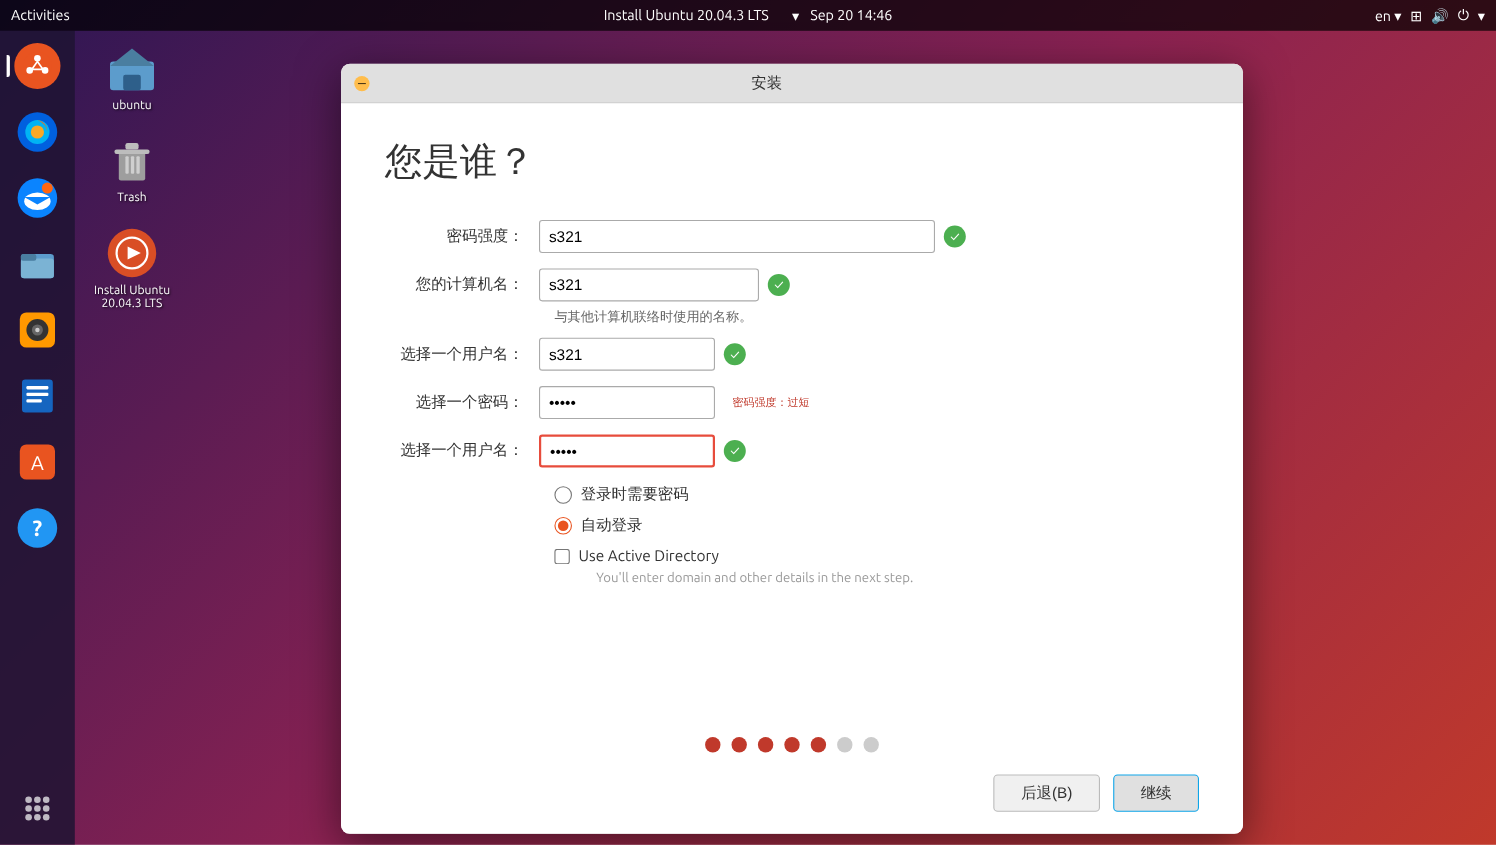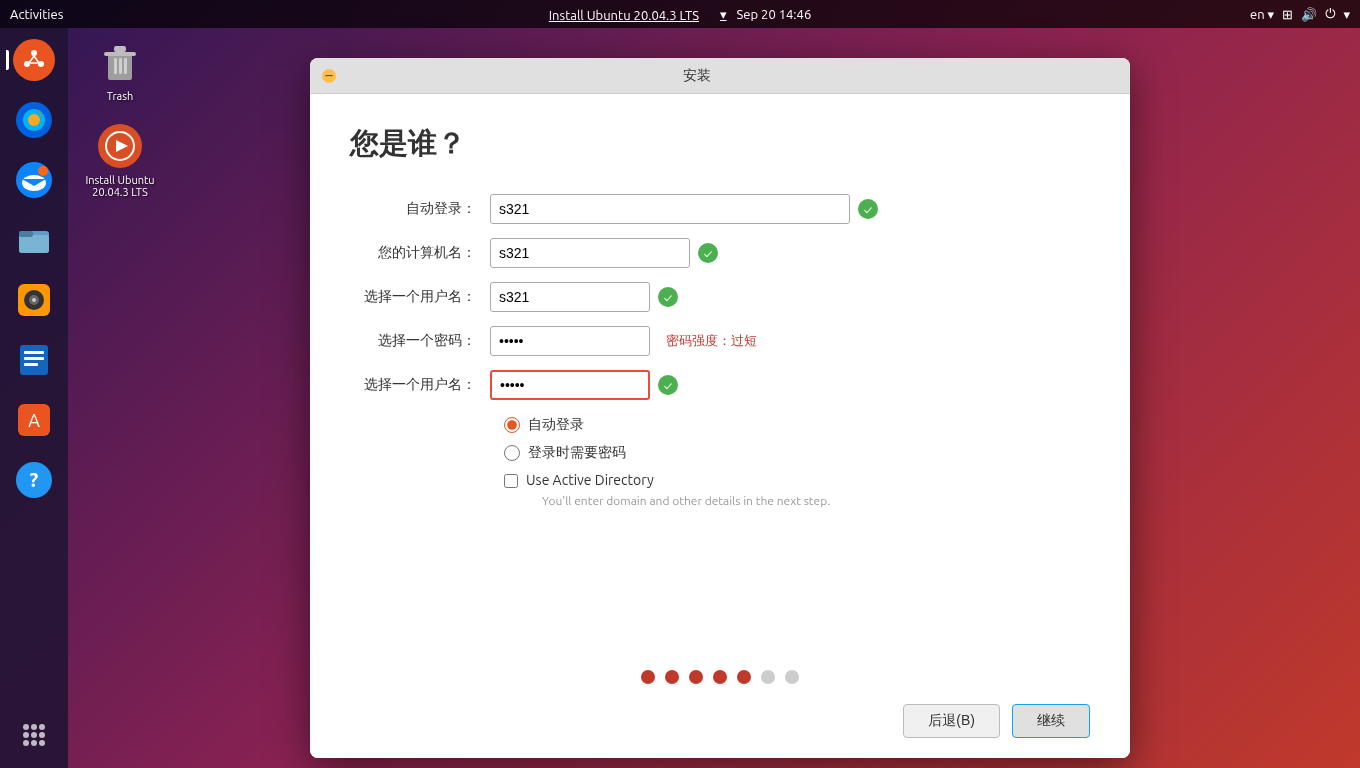--- a/index.html
+++ b/index.html
@@ -22,21 +22,21 @@
       padding: 0 10px;
       color: white;
       font-size: 13px;
       position: relative;
       z-index: 100;
     }
     .topbar-left { display: flex; align-items: center; gap: 8px; }
     .topbar-center { position: absolute; left: 50%; transform: translateX(-50%); display: flex; align-items: center; gap: 10px; }
     .topbar-right { display: flex; align-items: center; gap: 8px; }
     .activities-btn { font-size: 13px; cursor: pointer; }
-    .install-btn { display: flex; align-items: flex-end; gap: 21px; font-size: 13px; cursor: pointer; text-decoration: underline; }
+    .install-btn { display: flex; align-items: center; gap: 21px; font-size: 13px; cursor: pointer; }
 
     
     .desktop {
       position: relative;
       width: 1360px;
       height: 740px;
     }
 
     
     .sidebar {
@@ -182,24 +182,24 @@
     .window-minimize { background: #ffbd4c; }
 
     .window-content {
       flex: 1;
       padding: 30px 40px;
       overflow-y: auto;
       background: white;
     }
 
     .page-title {
-      font-size: 29px;
+      font-size: 34px;
       color: #333;
       margin-bottom: 30px;
-      font-weight: 700;
+      font-weight: 400;
     }
 
     .form-row {
       display: flex;
       align-items: center;
       margin-bottom: 14px;
     }
     .form-label {
       width: 140px;
       text-align: right;
@@ -238,21 +238,21 @@
 
     .hint-text {
       font-size: 12px;
       color: #666;
       margin-left: 154px;
       margin-bottom: 10px;
       margin-top: -8px;
     }
 
     .password-strength {
-      font-size: 13px;
+      font-size: 10px;
       color: #c0392b;
       margin-left: 8px;
     }
 
     .password-input-red {
       border: 2px solid #e74c3c !important;
     }
 
     
     .options-section {
@@ -452,20 +452,30 @@
         <circle cx="16" cy="24" r="3" fill="white" opacity="0.7"></circle>
         <circle cx="24" cy="24" r="3" fill="white" opacity="0.7"></circle>
       </svg>
     </div>
   </div>
 
   <div class="desktop-icons">
     <div class="desktop-icon">
       <div class="desktop-icon-img">
         <svg width="48" height="48" viewBox="0 0 48 48">
+          <rect x="4" y="18" width="40" height="26" rx="3" fill="#5c9ccc"></rect>
+          <polygon points="24,6 4,22 44,22" fill="#4a7ea0"></polygon>
+          <rect x="16" y="30" width="16" height="14" rx="2" fill="#2e5f8a"></rect>
+        </svg>
+      </div>
+      <div class="desktop-icon-label">ubuntu</div>
+    </div>
+    <div class="desktop-icon">
+      <div class="desktop-icon-img">
+        <svg width="48" height="48" viewBox="0 0 48 48">
           <rect x="12" y="16" width="24" height="26" rx="2" fill="#9e9e9e"></rect>
           <rect x="8" y="14" width="32" height="4" rx="2" fill="#bdbdbd"></rect>
           <rect x="18" y="8" width="12" height="6" rx="2" fill="#bdbdbd"></rect>
           <rect x="18" y="20" width="3" height="16" rx="1" fill="#fff" opacity="0.5"></rect>
           <rect x="23" y="20" width="3" height="16" rx="1" fill="#fff" opacity="0.5"></rect>
           <rect x="28" y="20" width="3" height="16" rx="1" fill="#fff" opacity="0.5"></rect>
         </svg>
       </div>
       <div class="desktop-icon-label">Trash</div>
     </div>
@@ -488,34 +498,35 @@
         <div class="window-btn window-minimize">─</div>
       </div>
       <div class="window-title">安装</div>
       <div style="width:60px"></div>
     </div>
 
     <div class="window-content">
       <div class="page-title">您是谁？</div>
 
       <div class="form-row">
-        <span class="form-label">自动登录：</span>
+        <span class="form-label">密码强度：</span>
         <div class="form-input-wrap">
           <input class="form-input name-input" type="text" value="s321" style="">
           <div class="valid-icon">✓</div>
         </div>
       </div>
 
       <div class="form-row">
         <span class="form-label">您的计算机名：</span>
         <div class="form-input-wrap">
           <input class="form-input computer-input" type="text" value="s321" style="">
           <div class="valid-icon">✓</div>
         </div>
       </div>
+      <div class="hint-text">与其他计算机联络时使用的名称。</div>
 
       <div class="form-row">
         <span class="form-label">选择一个用户名：</span>
         <div class="form-input-wrap">
           <input class="form-input username-input" type="text" value="s321" style="">
           <div class="valid-icon">✓</div>
         </div>
       </div>
 
       <div class="form-row">
@@ -529,26 +540,26 @@
       <div class="form-row">
         <span class="form-label">选择一个用户名：</span>
         <div class="form-input-wrap">
           <input class="form-input password-input password-input-red" type="password" value="12345" style="">
           <div class="valid-icon">✓</div>
         </div>
       </div>
 
       <div class="options-section">
         <label class="radio-row">
+          <input type="radio" class="radio-input" name="login" style="">
+          <span>登录时需要密码</span>
+        </label>
+        <label class="radio-row">
           <input type="radio" class="radio-input" name="login" checked="" style="">
           <span>自动登录</span>
-        </label>
-        <label class="radio-row">
-          <input type="radio" class="radio-input" name="login" style="">
-          <span>登录时需要密码</span>
         </label>
         <div class="active-directory-row">
           <input type="checkbox" class="checkbox-input" style="">
           <span>Use Active Directory</span>
         </div>
         <div class="ad-hint">You'll enter domain and other details in the next step.</div>
       </div>
     </div>
 
     <div class="window-footer">

